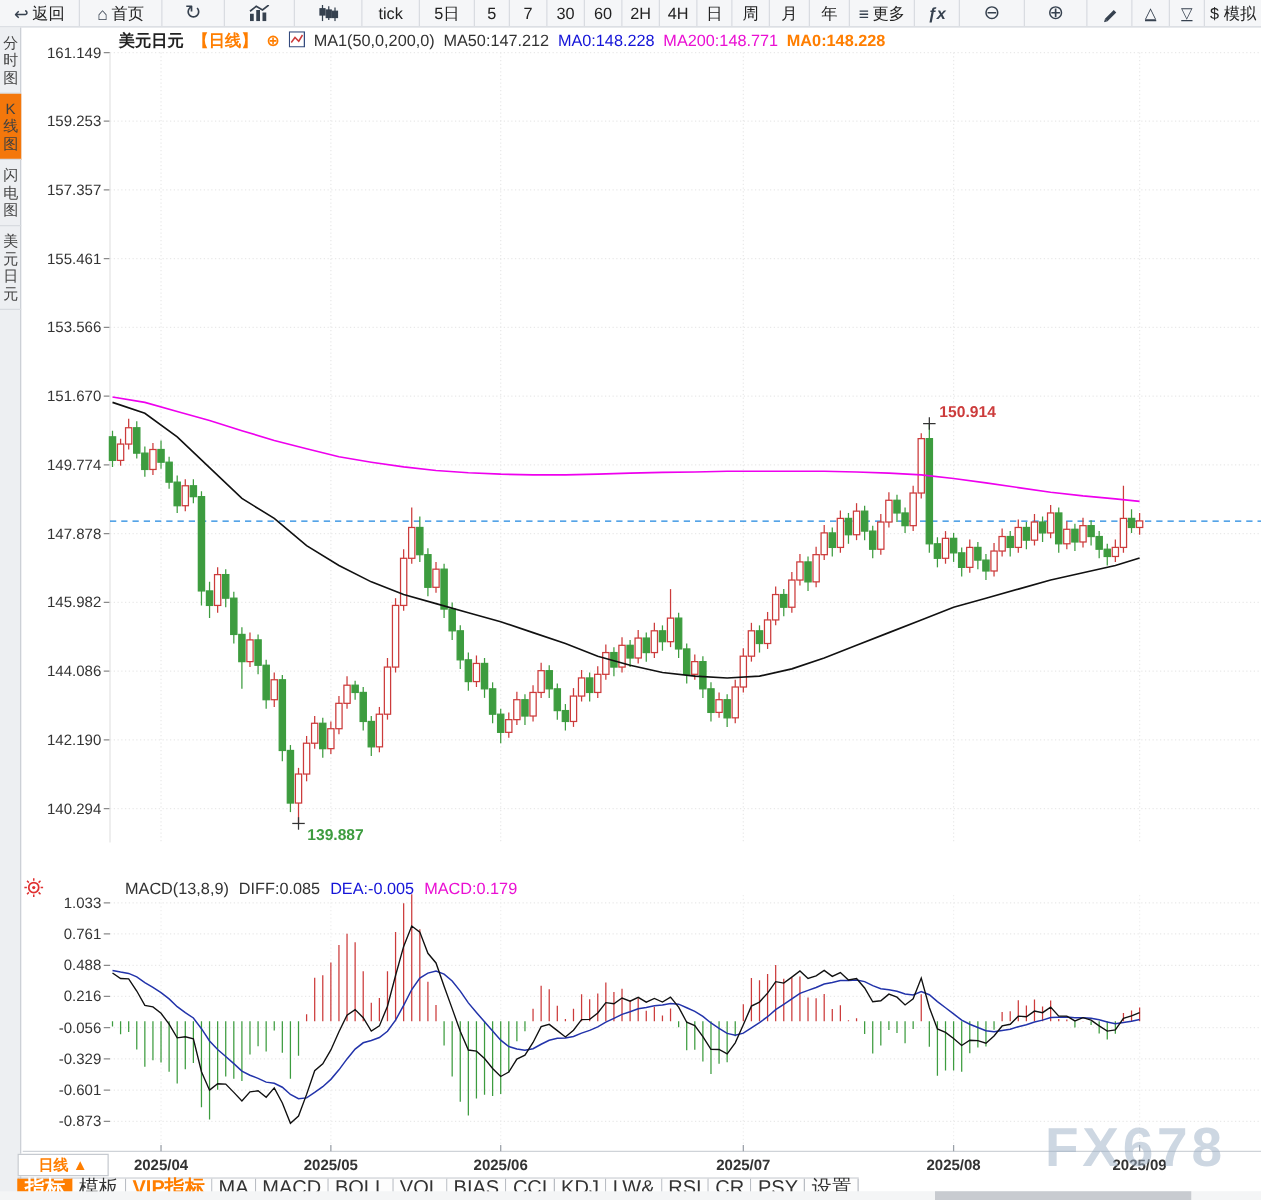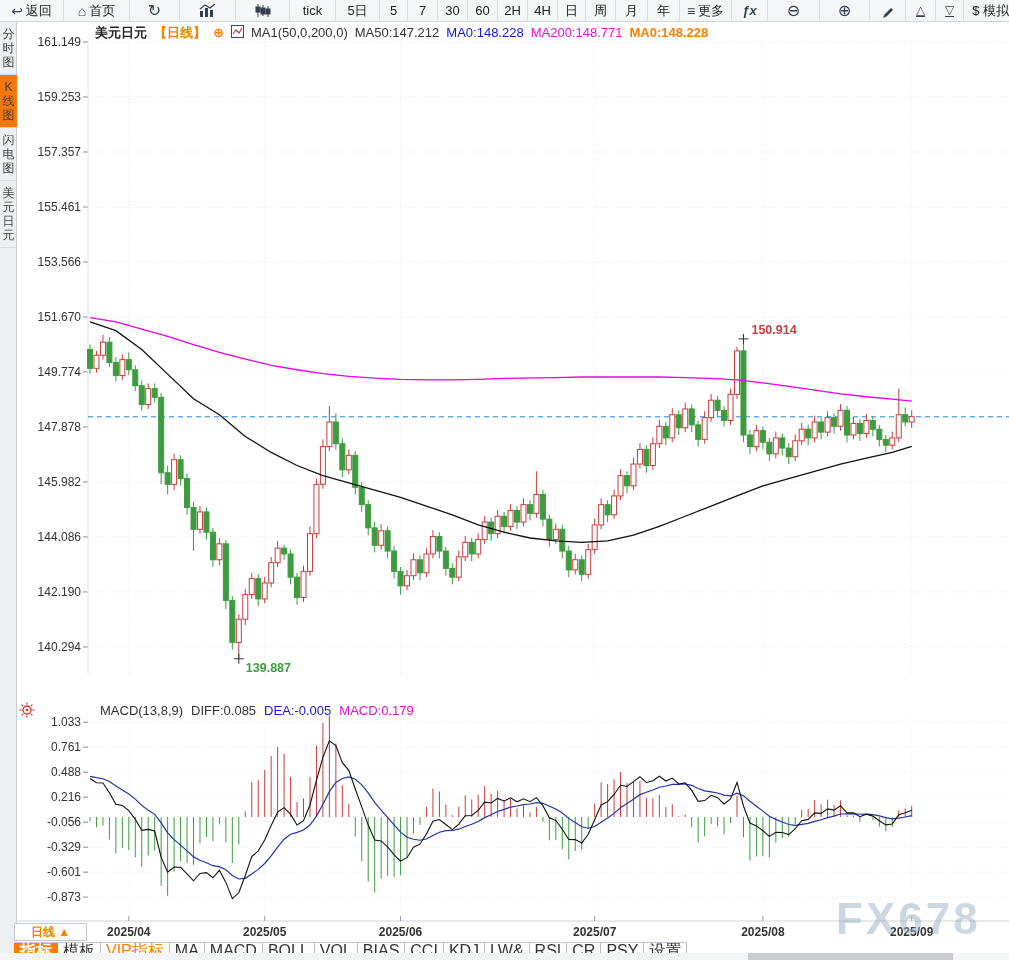--- a/index.html
+++ b/index.html
@@ -36,21 +36,21 @@
   .xlab{position:absolute;top:0;transform:translateX(-50%);font-size:12px;font-weight:bold;color:#333;}
   #period-btn{position:absolute;left:14px;top:923px;width:73px;height:18px;background:#fff;
               border:1px solid #c6cad0;color:#ff7e00;font-size:12px;line-height:16px;text-align:center;
               font-weight:bold;z-index:4;padding:0;cursor:pointer;box-sizing:border-box;
               font-family:"Liberation Sans","DejaVu Sans",sans-serif;}
   #tabbar{position:absolute;left:14px;top:942px;height:17px;display:flex;z-index:3;border-top:1px solid #c6cad0;}
   .tab{height:16px;line-height:16px;padding:0 5px;font-size:16px;color:#333;border-right:1px solid #b9bdc3;
        border-bottom:1px solid #b9bdc3;background:#fdfdfd;cursor:pointer;white-space:nowrap;box-sizing:border-box;}
   .tab:first-child{border-left:1px solid #b9bdc3;}
   .tab.active{background:#ff7e00;color:#fff;border-color:#ff7e00;font-weight:bold;}
-  .tab.vip{color:#ff7e00;font-weight:normal;}
+  .tab.vip{color:#ff7e00;font-weight:bold;}
   #watermark{position:absolute;left:836px;top:894px;font-size:44px;font-weight:bold;letter-spacing:3px;
              color:#9db0c6;opacity:.5;z-index:2;}
   #hscrollbar{position:absolute;left:0;top:953px;width:1009px;height:7px;background:#f4f5f6;z-index:5;}
   #hscrollbar .thumb{position:absolute;left:748px;top:0;width:205px;height:7px;background:#c8cbd0;}
 </style>
 </head>
 <body>
 
 <div id="screen">
   <div id="toolbar">
@@ -141,21 +141,21 @@
           <path d="M3 11 L10 4 L12 6 L5 13 Z" fill="#36414f"></path>
           <path d="M2.2 13.8 L3 11 L5 13 Z" fill="#36414f"></path>
         </svg>
       </div>
       <div class="tb-item" style="width: 30px;">
         <span class="tri">△</span>
       </div>
       <div class="tb-item" style="width: 28px;">
         <span class="tri">▽</span>
       </div>
-      <div class="tb-item" style="width: 46px; justify-content: flex-end;">
+      <div class="tb-item" style="width: 46px;">
         <span>$ 模拟</span>
       </div>
     </div>
   <div id="sidebar">
       <div class="sb-item">分时图</div>
       <div class="sb-item active">K线图</div>
       <div class="sb-item">闪电图</div>
       <div class="sb-item">美元日元</div>
     </div>
 

